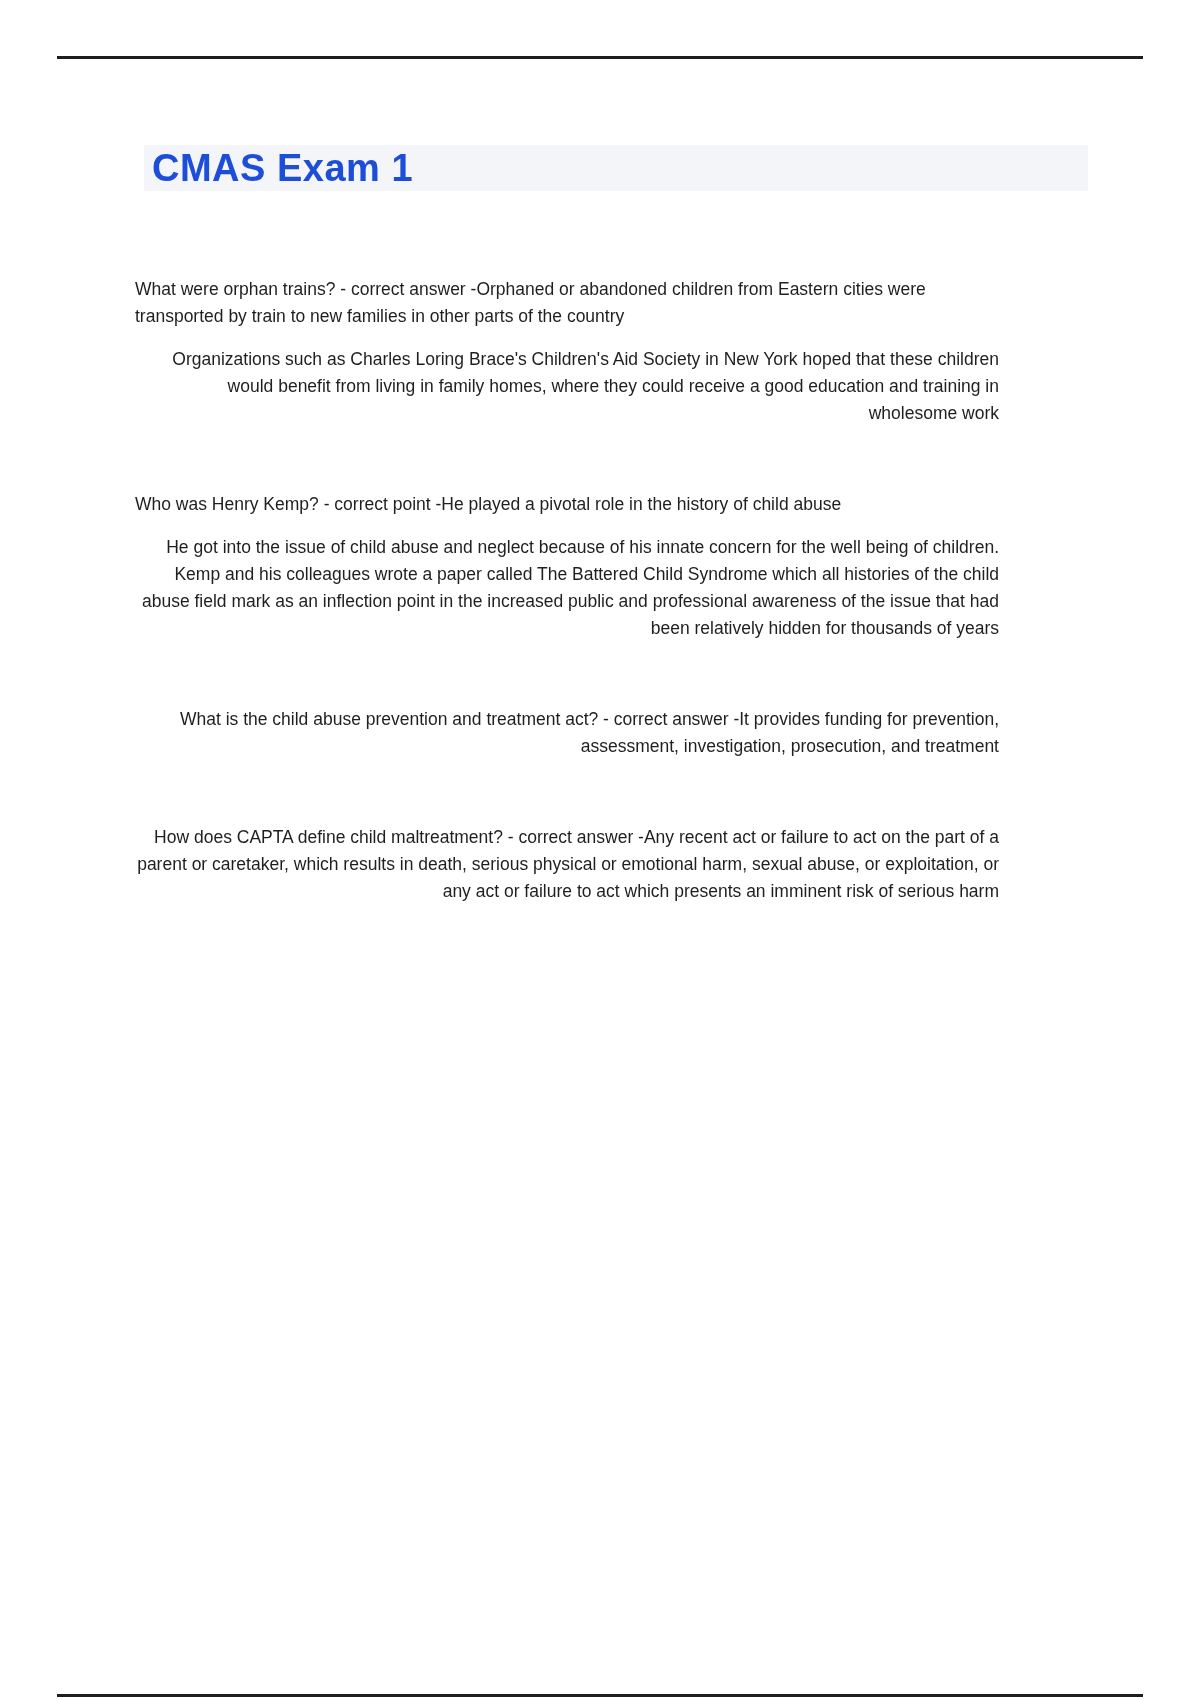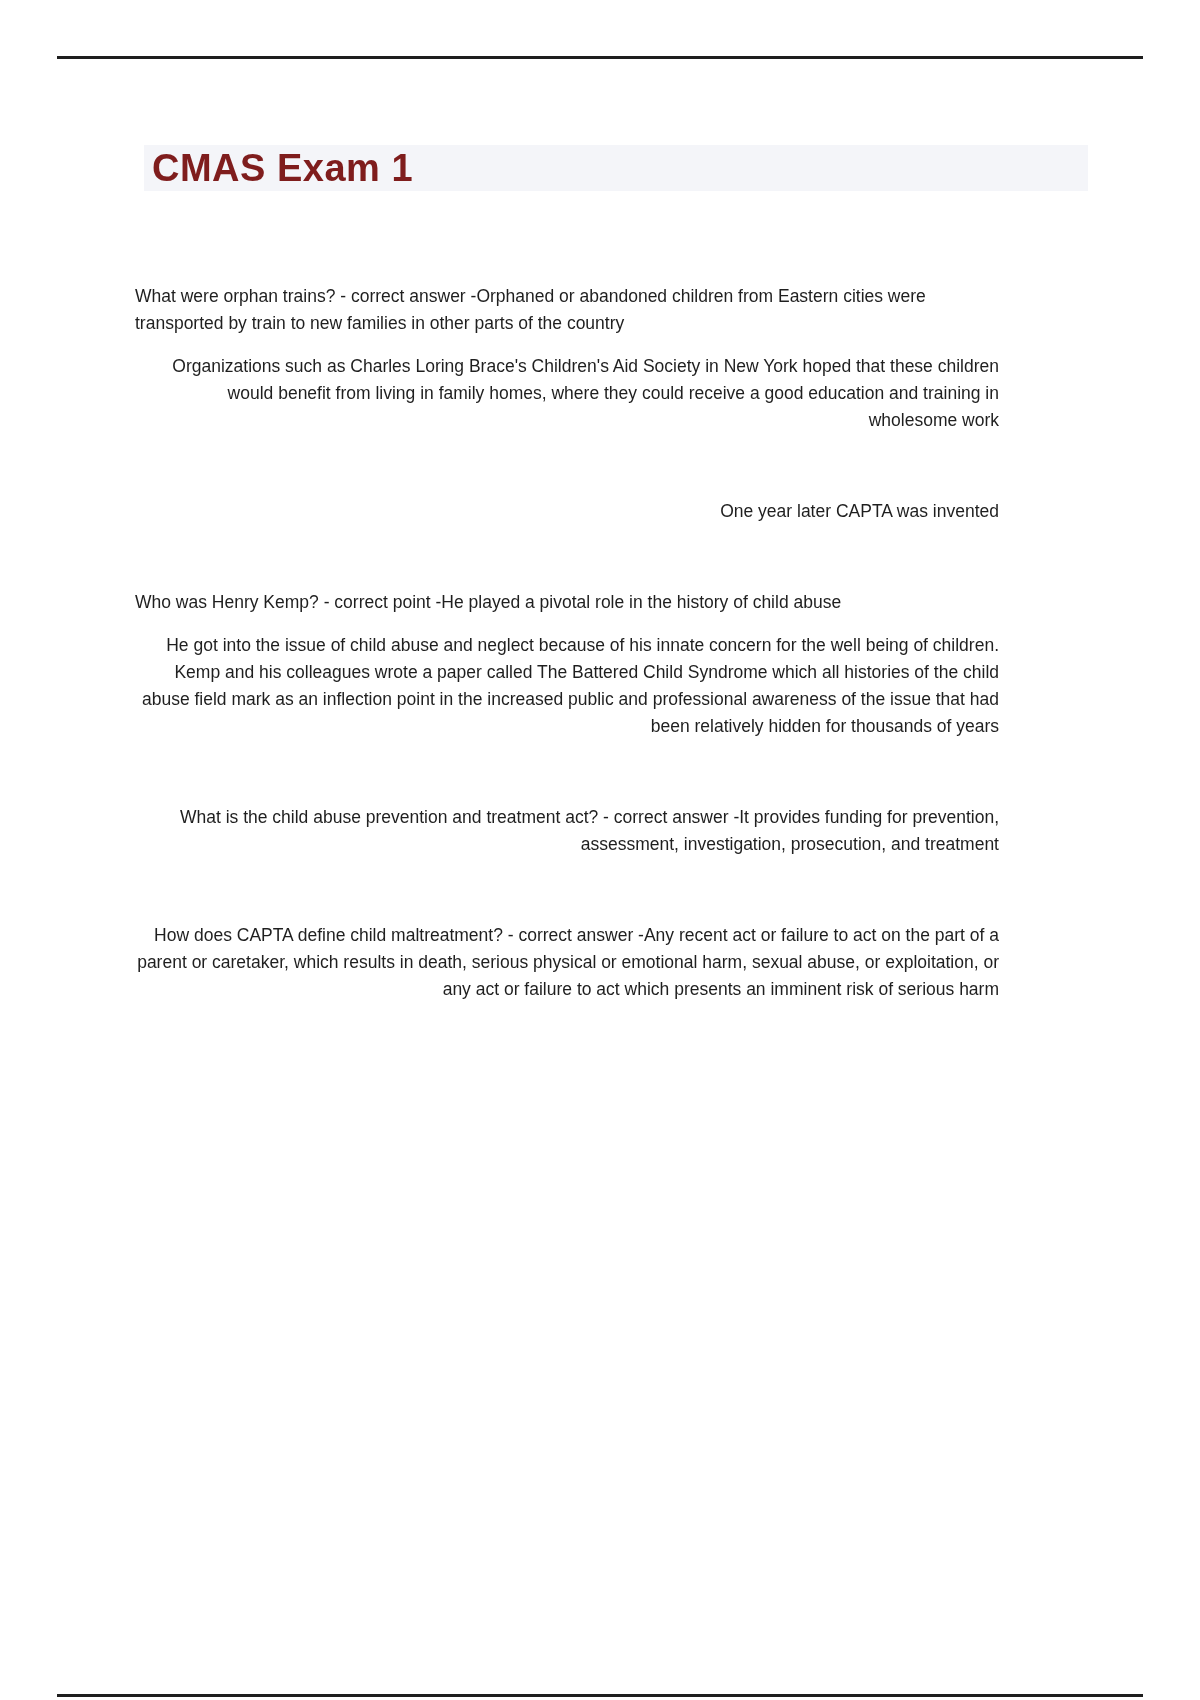--- a/index.html
+++ b/index.html
@@ -33,35 +33,35 @@
     height: 46px;
     background: #f4f5f9;
   }
   .title-bar h1 {
     margin: 0;
     padding: 1px 0 0 8px;
     font-size: 38px;
     line-height: 44px;
     font-weight: 700;
     letter-spacing: 0.5px;
-    color: #7f1d1d;
+    color: #1d4ed8;
     font-family: "Liberation Sans", sans-serif;
   }
 
   .content {
     position: absolute;
     top: 271px;
     left: 135px;
     width: 864px;
   }
   .qa-block {
     margin: 0 0 64px 0;
   }
   .qa-block p {
-    margin: 12px 0 16px 0;
+    margin: 5px 0 16px 0;
     font-size: 17.5px;
     line-height: 27px;
     color: #1f1f1f;
     font-family: "Liberation Sans", sans-serif;
   }
   .qa-block p:last-child {
     margin-bottom: 0;
     text-align: right;
   }
 </style>
@@ -75,21 +75,20 @@
   <div class="title-bar">
     <h1>CMAS Exam 1</h1>
   </div>
 
   <main class="content" id="qa-container">
       <section class="qa-block">
         <p>What were orphan trains? - correct answer -Orphaned or abandoned children from Eastern cities were transported by train to new families in other parts of the country</p>
         <p>Organizations such as Charles Loring Brace's Children's Aid Society in New York hoped that these children would benefit from living in family homes, where they could receive a good education and training in wholesome work</p>
       </section>
       <section class="qa-block">
-        <p>One year later CAPTA was invented</p>
       </section>
       <section class="qa-block">
         <p>Who was Henry Kemp? - correct point -He played a pivotal role in the history of child abuse</p>
         <p>He got into the issue of child abuse and neglect because of his innate concern for the well being of children. Kemp and his colleagues wrote a paper called The Battered Child Syndrome which all histories of the child abuse field mark as an inflection point in the increased public and professional awareness of the issue that had been relatively hidden for thousands of years</p>
       </section>
       <section class="qa-block">
         <p>What is the child abuse prevention and treatment act? - correct answer -It provides funding for prevention, assessment, investigation, prosecution, and treatment</p>
       </section>
       <section class="qa-block">
         <p>How does CAPTA define child maltreatment? - correct answer -Any recent act or failure to act on the part of a parent or caretaker, which results in death, serious physical or emotional harm, sexual abuse, or exploitation, or any act or failure to act which presents an imminent risk of serious harm</p>

